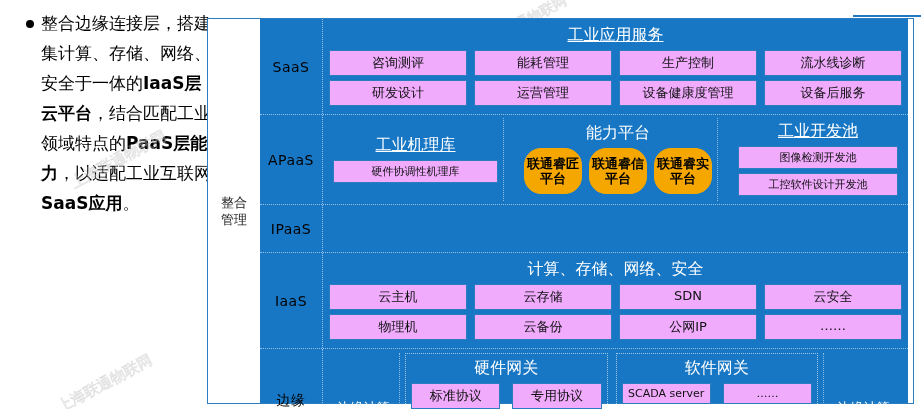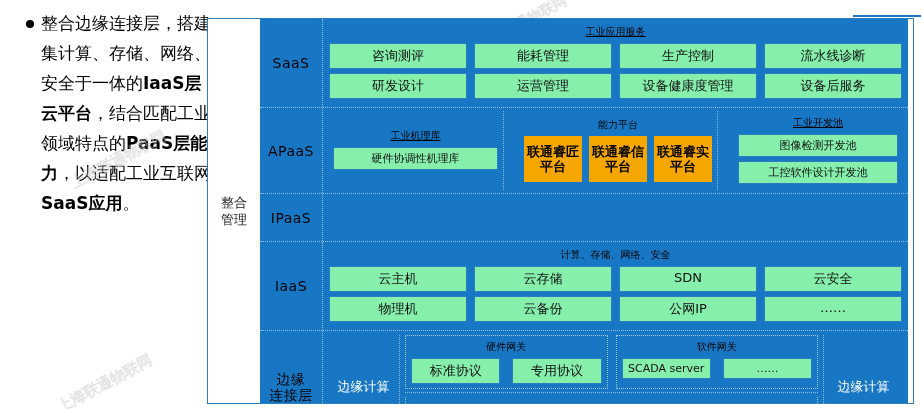--- a/index.html
+++ b/index.html
@@ -65,36 +65,36 @@
     border-right:1px dotted rgba(255,255,255,.55);
     font-family:"DejaVu Sans","Liberation Sans",sans-serif;
     text-align:center;line-height:16px;
   }
   .layer-body{
     flex:1 1 auto;box-sizing:border-box;padding:4px 6px;
     display:flex;flex-direction:column;justify-content:center;
   }
 
   .group-title{
-    color:#000000;font-size:10px;text-align:center;text-decoration:underline;
+    color:#ffffff;font-size:16px;text-align:center;text-decoration:underline;
     margin:2px 0 4px;font-family:"DejaVu Sans","Liberation Sans",sans-serif;
   }
   .group-title.nounder{text-decoration:none;}
 
   .chip-row{display:flex;gap:7px;margin-bottom:4px;}
   .chip-row:last-child{margin-bottom:4px;}
   .chip{
-    flex:1 1 0;background:#86efac;color:#111;border:1px solid #2b7dc0;
+    flex:1 1 0;background:#f0abfc;color:#111;border:1px solid #2b7dc0;
     font-size:13px;text-align:center;padding:3px 2px;box-sizing:border-box;
     font-family:"DejaVu Sans","Liberation Sans",sans-serif;
     white-space:nowrap;overflow:hidden;
   }
   .chip.sm{font-size:11px;}
   .chip.orange{background:#f5a700;border-color:#f5a700;color:#000;font-weight:bold;
-               display:flex;align-items:center;justify-content:center;line-height:15px;}
+               display:flex;align-items:center;justify-content:center;line-height:15px;border-radius:17px;}
 
   
   #saas-body .chip-row .chip{padding:3px 2px;}
 
   
   #apaas-body{flex-direction:row;align-items:stretch;padding:3px 5px;gap:15px;}
   .apaas-grp{
     box-sizing:border-box;padding:1px 5px;display:flex;flex-direction:column;
     justify-content:center;
   }

